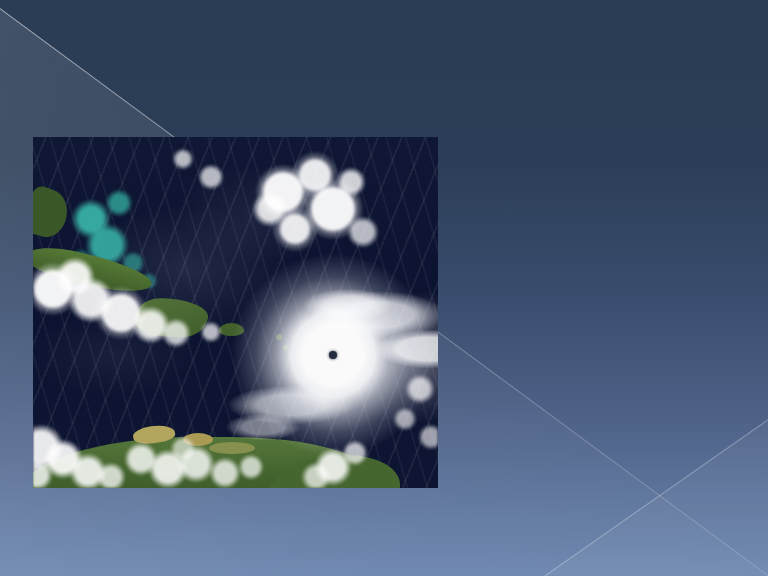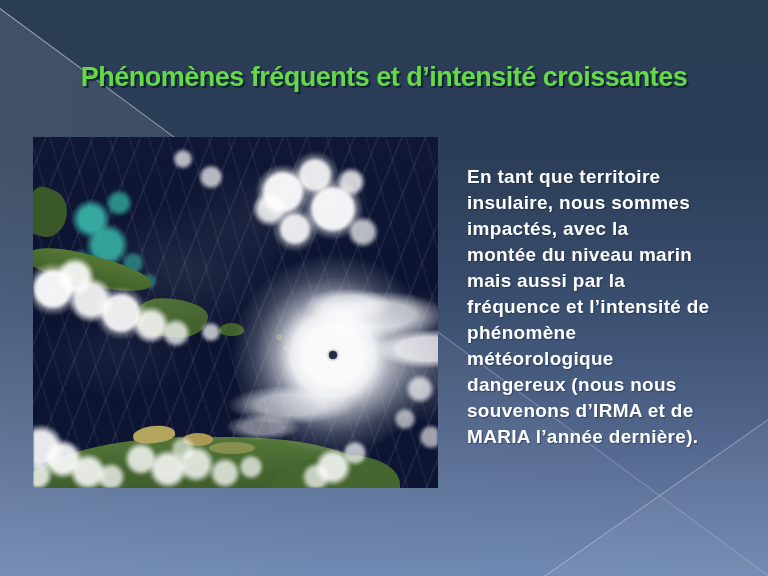--- a/index.html
+++ b/index.html
@@ -139,21 +139,20 @@
 </style>
 </head>
 <body>
 
 <div class="slide">
   <div class="tri"></div>
   <div class="tri-br"></div>
   <div class="diag diag-main"></div>
   <div class="diag diag-cross"></div>
 
-  <h1 class="title">Phénomènes fréquents et d’intensité croissantes</h1>
 
   <figure class="photo">
     <div class="ocean"></div>
     <div class="land florida"></div>
     <div class="bahamas"></div>
     <div class="land cuba"></div>
     <div class="land jamaica"></div>
     <div class="land hispaniola"></div>
     <div class="land puerto-rico"></div>
     <div class="land antille-a"></div>
@@ -161,24 +160,13 @@
     <div class="land south-america"></div>
     <div class="land sa-east"></div>
     <div class="tan1"></div>
     <div class="tan2"></div>
     <div class="tan3"></div>
     <div class="hurricane"></div>
     <div class="hurricane-eye"></div>
     <div class="clouds"></div>
   </figure>
 
-  <div class="body-text">En tant que territoire
-insulaire, nous sommes
-impactés, avec la
-montée du niveau marin
-mais aussi par la
-fréquence et l’intensité de
-phénomène
-météorologique
-dangereux (nous nous
-souvenons d’IRMA et de
-MARIA l’année dernière).</div>
 </div>
 
 </body></html>

